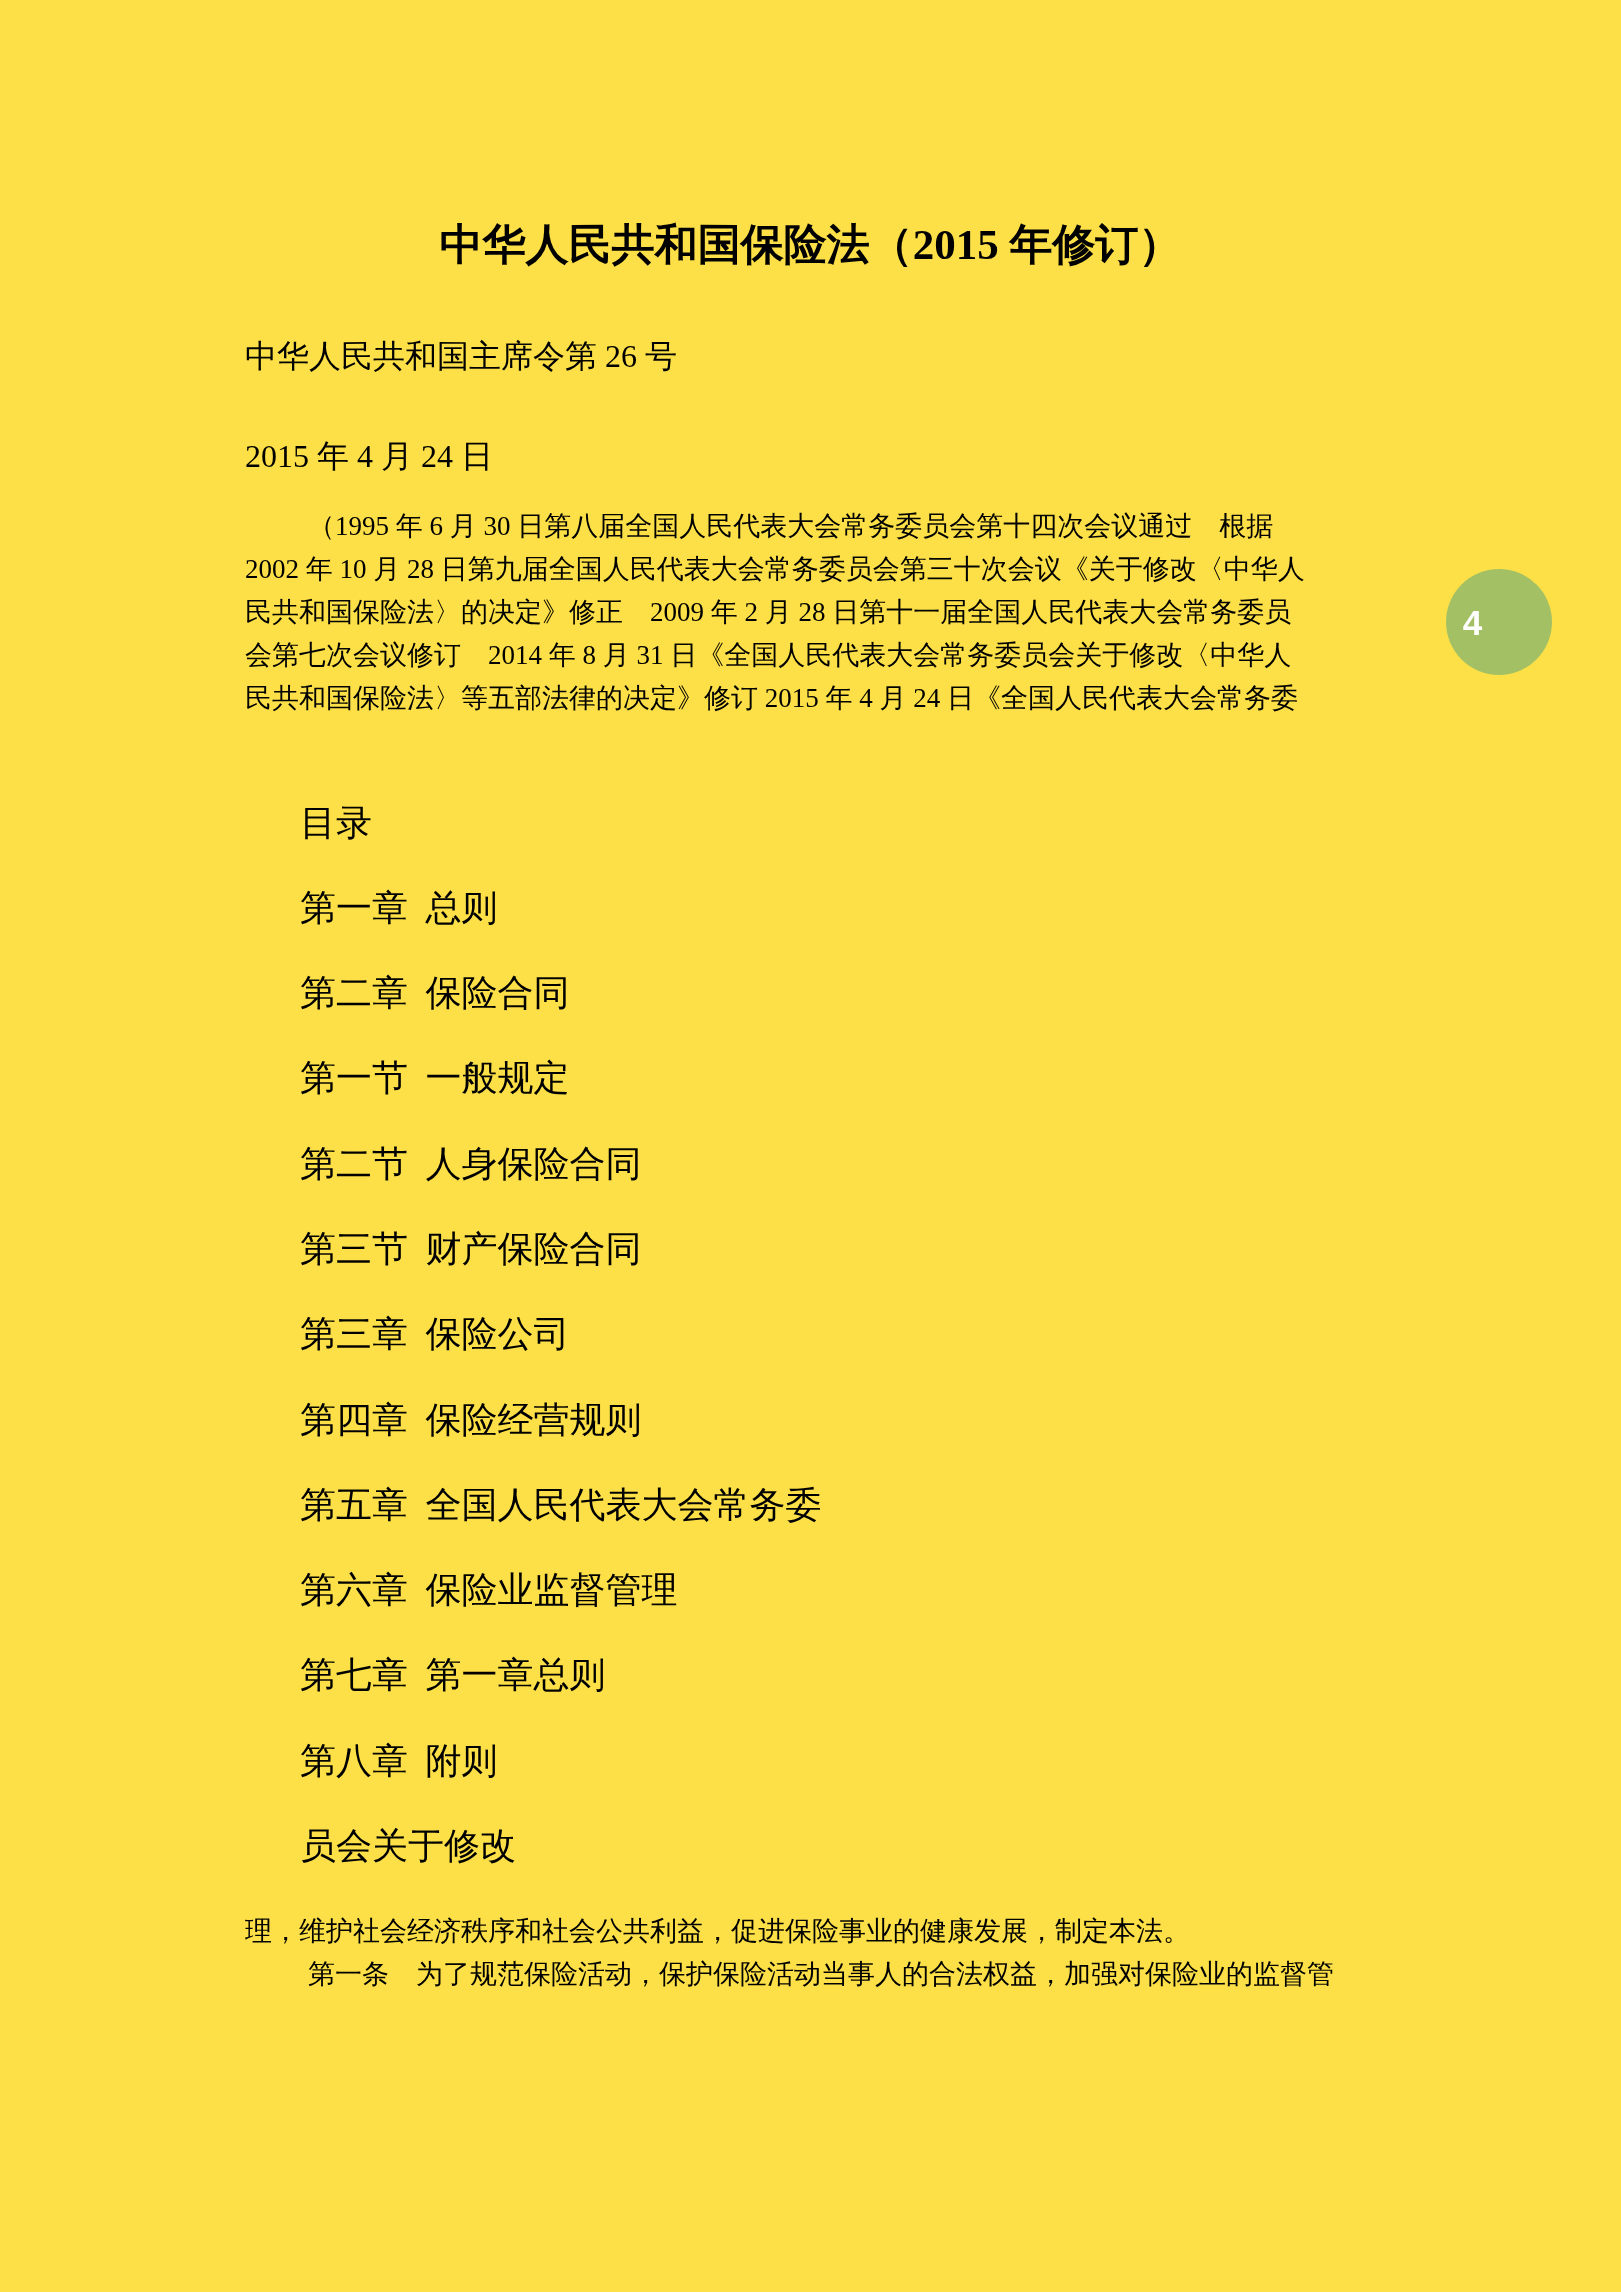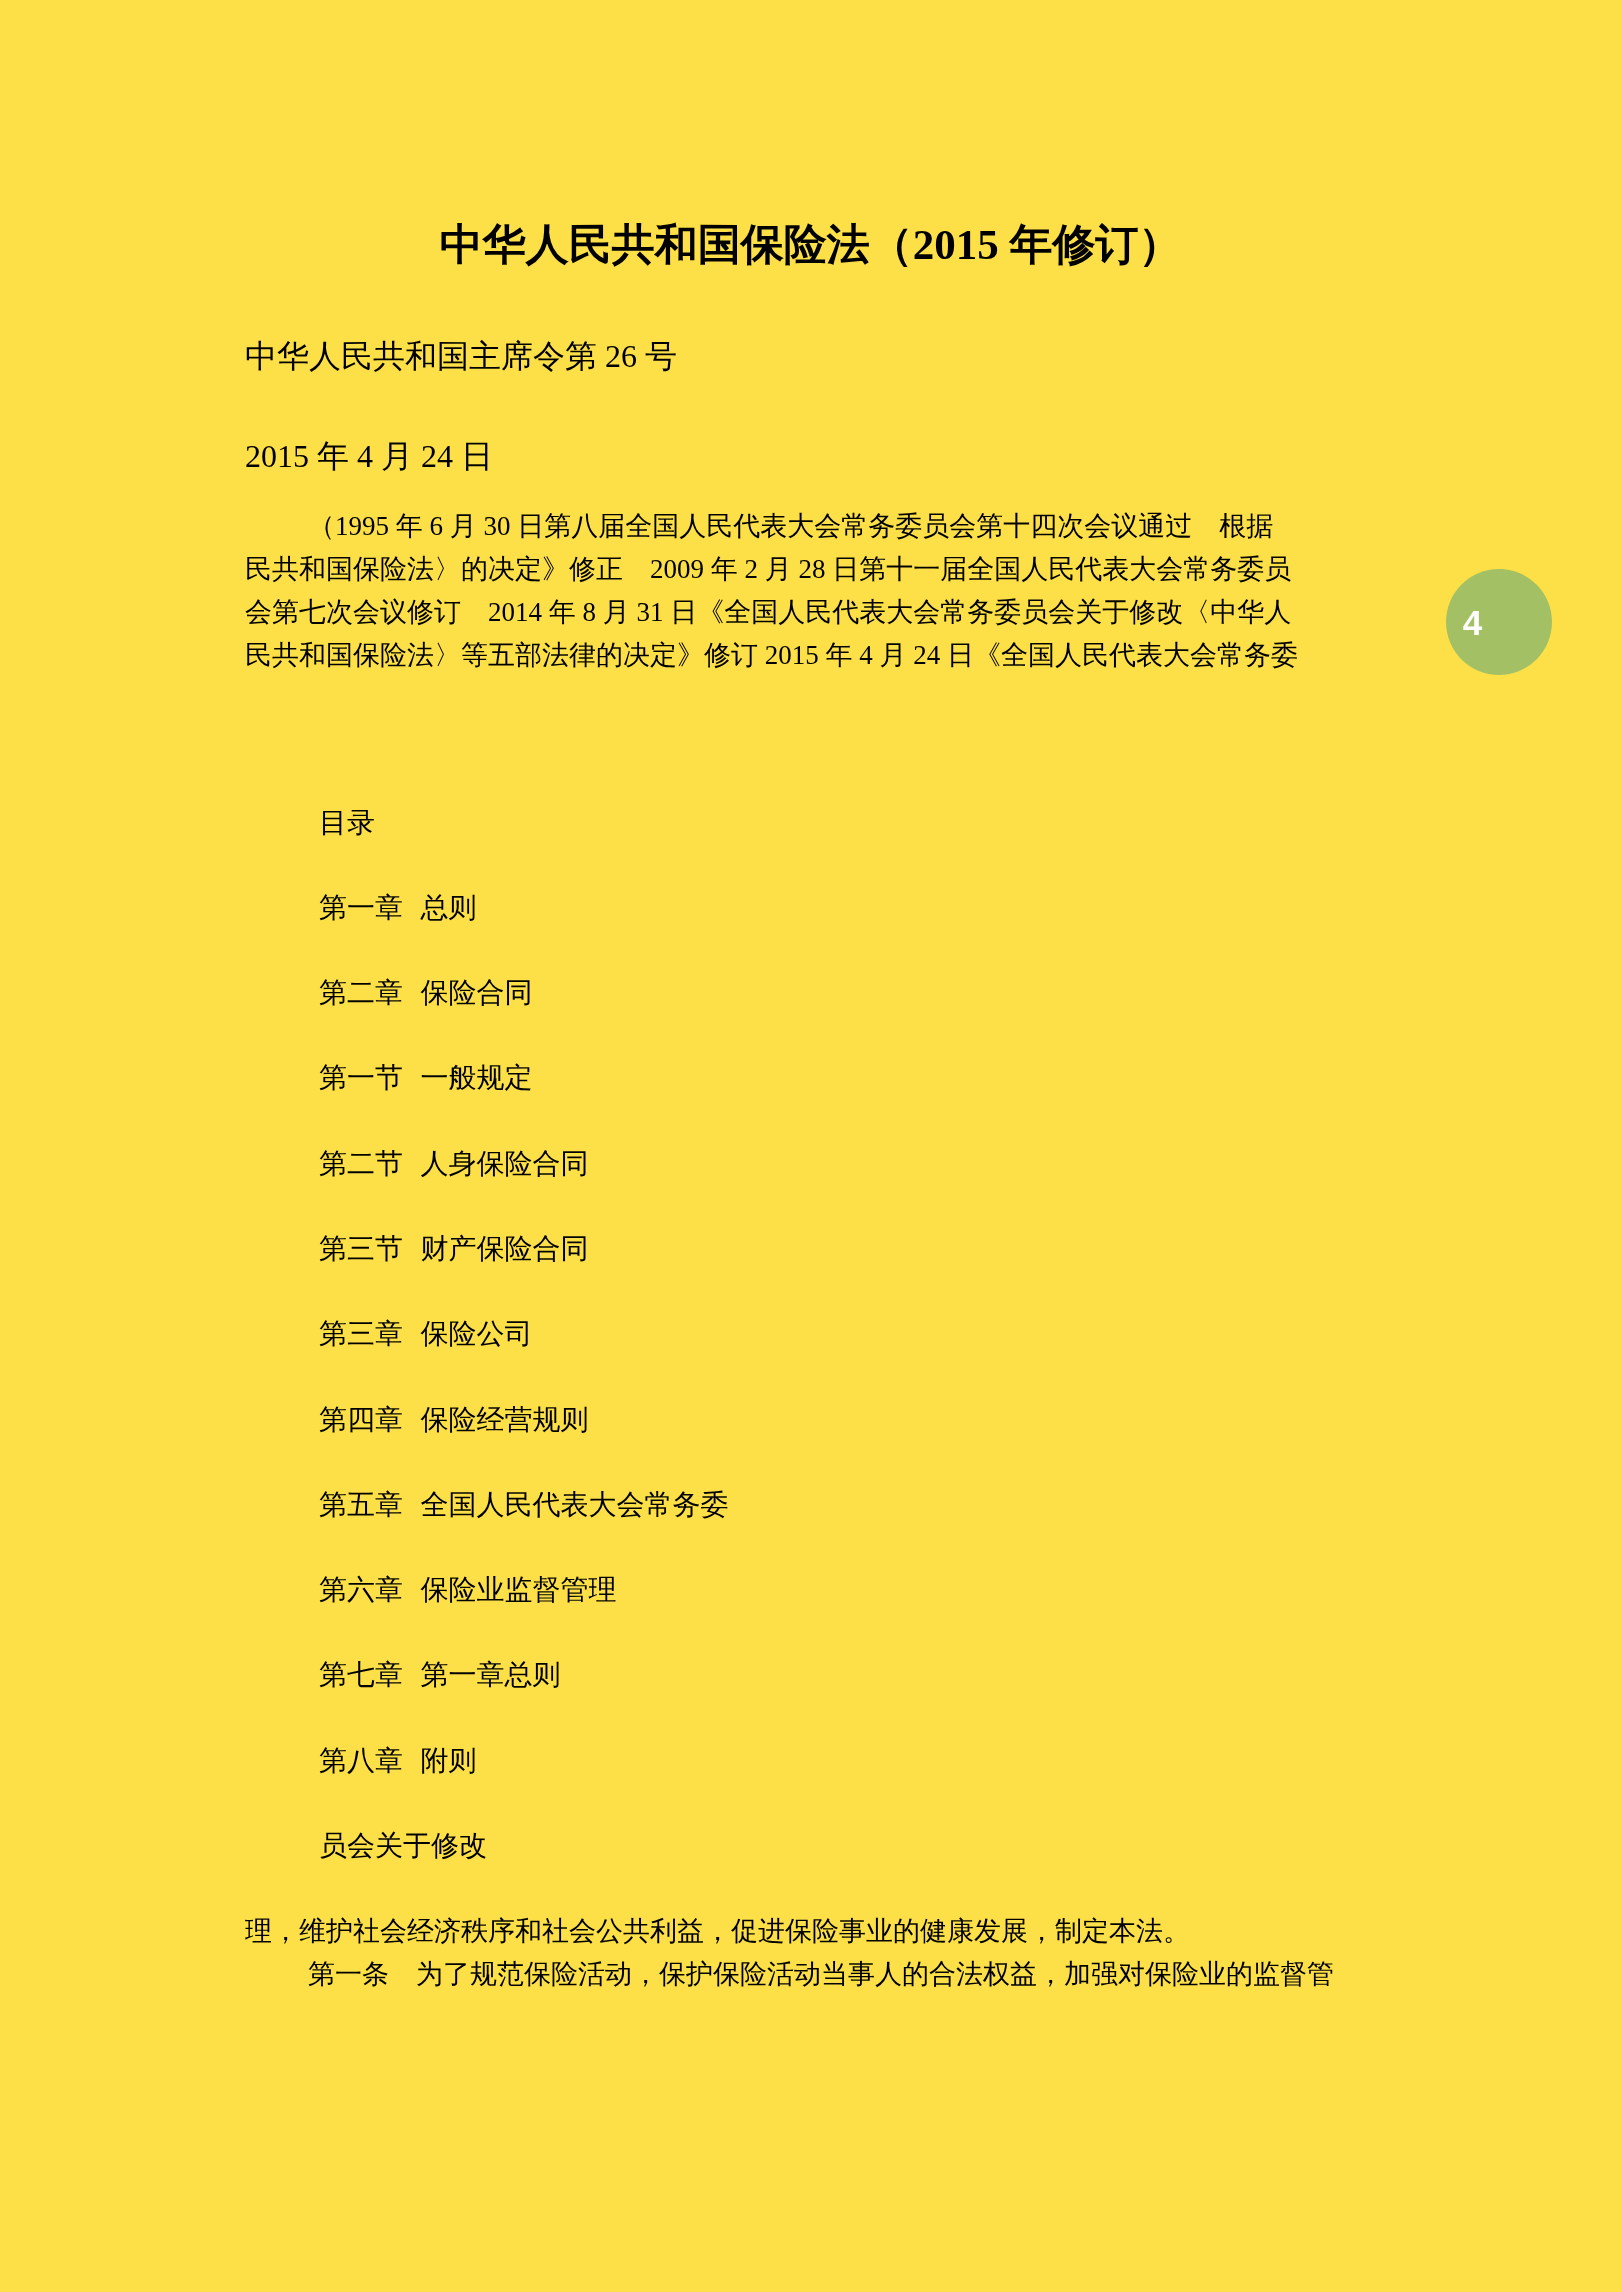--- a/index.html
+++ b/index.html
@@ -23,22 +23,22 @@
     font-size:32px;line-height:32px;
     white-space:pre;
   }
   .para{position:absolute;left:245px;}
   .pline{
     font-size:27px;line-height:43px;
     white-space:pre;
   }
   .pline.indent{padding-left:63px;}
   .toc-line{
-    position:absolute;left:319px;
-    font-size:28px;line-height:32px;
+    position:absolute;left:300px;
+    font-size:36px;line-height:32px;
     white-space:pre;
   }
   .toc-gap{display:inline-block;width:17.6px;}
   .indent1{padding-left:63px;}
   .page-badge{
     position:absolute;left:1446px;top:569px;
     width:106px;height:106px;border-radius:50%;
     display:flex;align-items:center;
     padding-left:16.7px;box-sizing:border-box;
   }
@@ -53,20 +53,21 @@
 <div class="page">
 
   <h1 class="doc-title">中华人民共和国保险法（2015 年修订）</h1>
 
   <div class="line" style="top:340px">中华人民共和国主席令第 26 号</div>
 
   <div class="line" style="top:440px">2015 年 4 月 24 日</div>
 
   <div class="para" style="top:505px">
     <div class="pline indent">（1995 年 6 月 30 日第八届全国人民代表大会常务委员会第十四次会议通过　根据</div>
+    <div class="pline">2002 年 10 月 28 日第九届全国人民代表大会常务委员会第三十次会议《关于修改〈中华人</div>
     <div class="pline">民共和国保险法〉的决定》修正　2009 年 2 月 28 日第十一届全国人民代表大会常务委员</div>
     <div class="pline">会第七次会议修订　2014 年 8 月 31 日《全国人民代表大会常务委员会关于修改〈中华人</div>
     <div class="pline">民共和国保险法〉等五部法律的决定》修订 2015 年 4 月 24 日《全国人民代表大会常务委</div>
   </div>
 
   <div class="toc-line" style="top:807px">目录</div>
 
   <div class="toc-line" style="top:892px"><span>第一章</span><span class="toc-gap"></span><span>总则</span></div>
 
   <div class="toc-line" style="top:977px"><span>第二章</span><span class="toc-gap"></span><span>保险合同</span></div>

